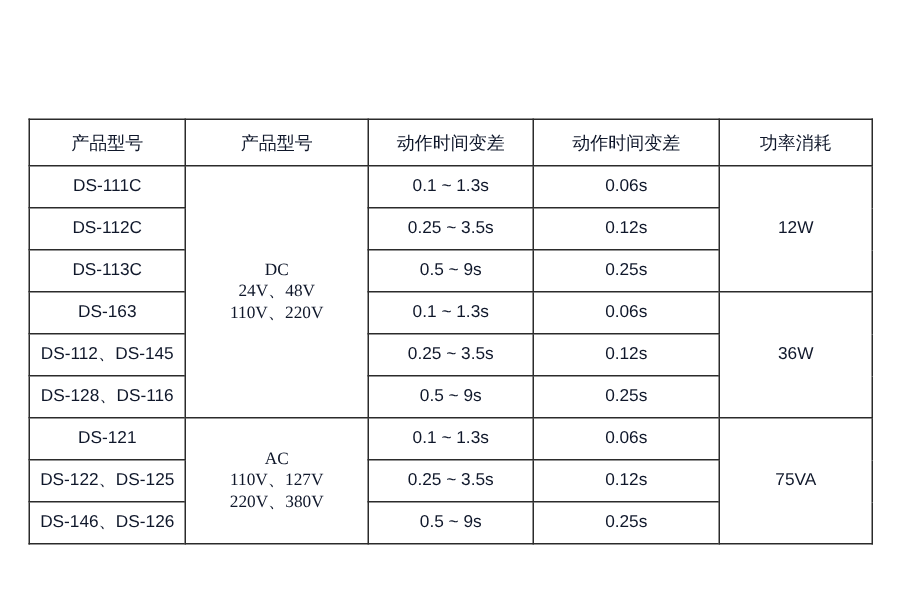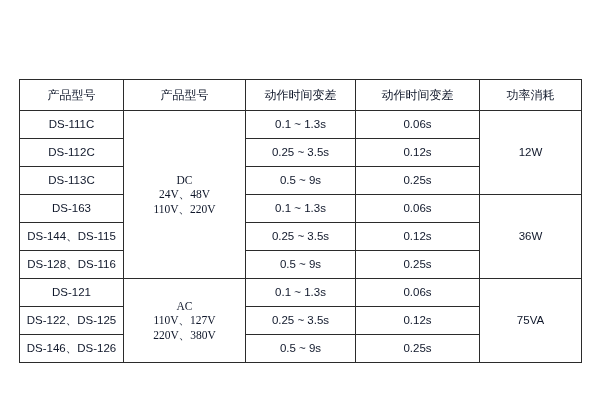--- a/index.html
+++ b/index.html
@@ -100,21 +100,21 @@
         <td>0.25s</td>
       </tr>
 
       <tr>
         <td>DS-163</td>
         <td>0.1 ~ 1.3s</td>
         <td>0.06s</td>
         <td rowspan="3">36W</td>
       </tr>
       <tr>
-        <td>DS-144、DS-115</td>
+        <td>DS-112、DS-145</td>
         <td>0.25 ~ 3.5s</td>
         <td>0.12s</td>
       </tr>
       <tr>
         <td class="thick-bottom">DS-128、DS-116</td>
         <td class="thick-bottom">0.5 ~ 9s</td>
         <td class="thick-bottom">0.25s</td>
       </tr>
 
       <tr>

